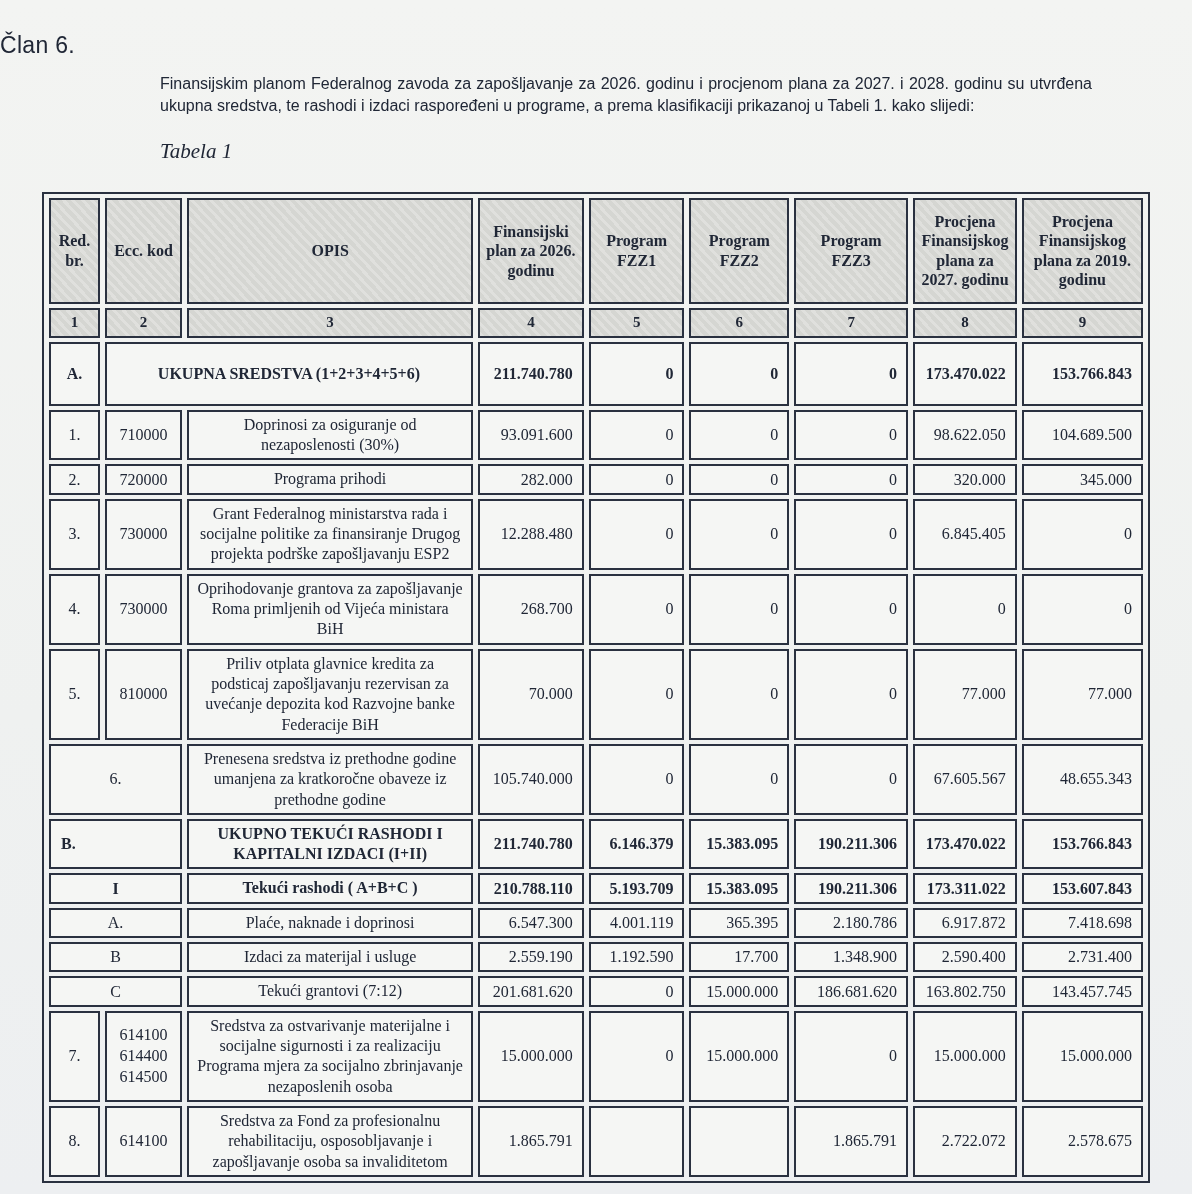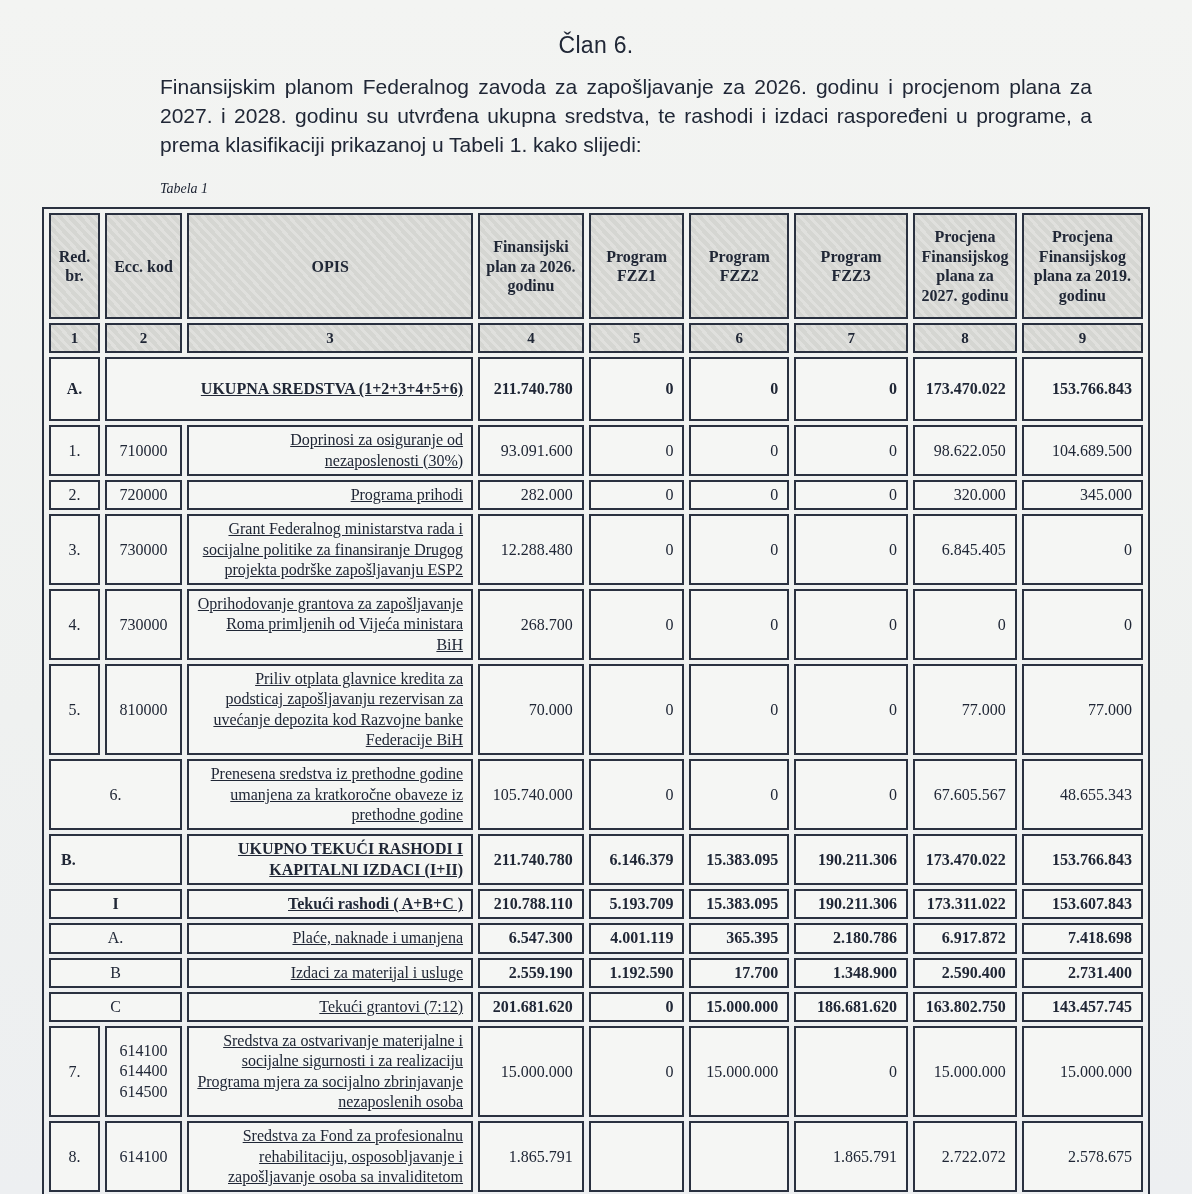--- a/index.html
+++ b/index.html
@@ -6,34 +6,34 @@
   body{
     width:1192px;height:1194px;
     background:linear-gradient(180deg,#f3f4f2 0%,#eff1f0 60%,#edeff1 100%);
     color:#202736;
     font-family:"Liberation Serif","DejaVu Serif",serif;
     overflow:hidden;
   }
   .page{position:relative;width:1192px;height:1194px;}
   .title{
     margin:32px 0 14px 0;
-    text-align:center;
+    text-align:left;
     font-family:"Liberation Sans","DejaVu Sans",sans-serif;
     font-size:23px;font-weight:400;letter-spacing:.3px;
   }
   .intro{
     margin:14px 100px 0 160px;
     font-family:"Liberation Sans","DejaVu Sans",sans-serif;
-    font-size:21px;line-height:1.37;
+    font-size:16px;line-height:1.37;
     text-align:justify;
   }
   .caption{
-    margin:22px 0 10px 160px;
+    margin:22px 0 28px 160px;
     font-style:italic;
-    font-size:14px;
+    font-size:21px;
   }
   table.budget{
     margin:0 0 0 42px;
     width:1108px;
     border-collapse:separate;
     border-spacing:5px 4px;
     border:2px solid #2a3140;
     table-layout:fixed;
   }
   .budget th,.budget td{
@@ -53,24 +53,24 @@
     line-height:1.22;
   }
   tr.colnums td{
     background:
       repeating-linear-gradient(47deg,rgba(255,255,255,.25) 0 3px,rgba(0,0,0,0) 3px 7px),
       #d5d6d2;
     font-weight:bold;text-align:center;height:22px;font-size:15px;
   }
   td.c{text-align:center;}
   td.l{text-align:left;padding-left:10px;}
-  td.desc{text-align:right;padding:3px 8px;line-height:1.27;text-decoration:underline;}
+  td.desc{text-align:center;padding:3px 8px;line-height:1.27;}
   td.num{text-align:right;padding-right:9px;}
   tr.bold td{font-weight:bold;}
-  td.vb{font-weight:bold;margin-left:24px;}
+  td.vb{font-weight:normal;margin-left:24px;}
   td.prelines{white-space:pre-line;line-height:1.3;}
   
   tr.hHead{height:106px;}
   tr.h64{height:64px;} tr.h34{height:34px;} tr.h22{height:22px;}
   tr.h70{height:70px;} tr.h58{height:58px;} tr.h50{height:50px;}
   tr.h38{height:38px;} tr.h26{height:26px;} tr.h20{height:20px;}
 </style>
 </head>
 <body>
 
@@ -219,21 +219,21 @@
       <td class="num">210.788.110</td>
       <td class="num">5.193.709</td>
       <td class="num">15.383.095</td>
       <td class="num">190.211.306</td>
       <td class="num">173.311.022</td>
       <td class="num">153.607.843</td>
     </tr>
 
     <tr class="h20">
       <td class="c" colspan="2">A.</td>
-      <td class="desc">Plaće, naknade i umanjena</td>
+      <td class="desc">Plaće, naknade i doprinosi</td>
       <td class="num vb">6.547.300</td>
       <td class="num vb">4.001.119</td>
       <td class="num vb">365.395</td>
       <td class="num vb">2.180.786</td>
       <td class="num vb">6.917.872</td>
       <td class="num vb">7.418.698</td>
     </tr>
 
     <tr class="h20">
       <td class="c" colspan="2">B</td>

